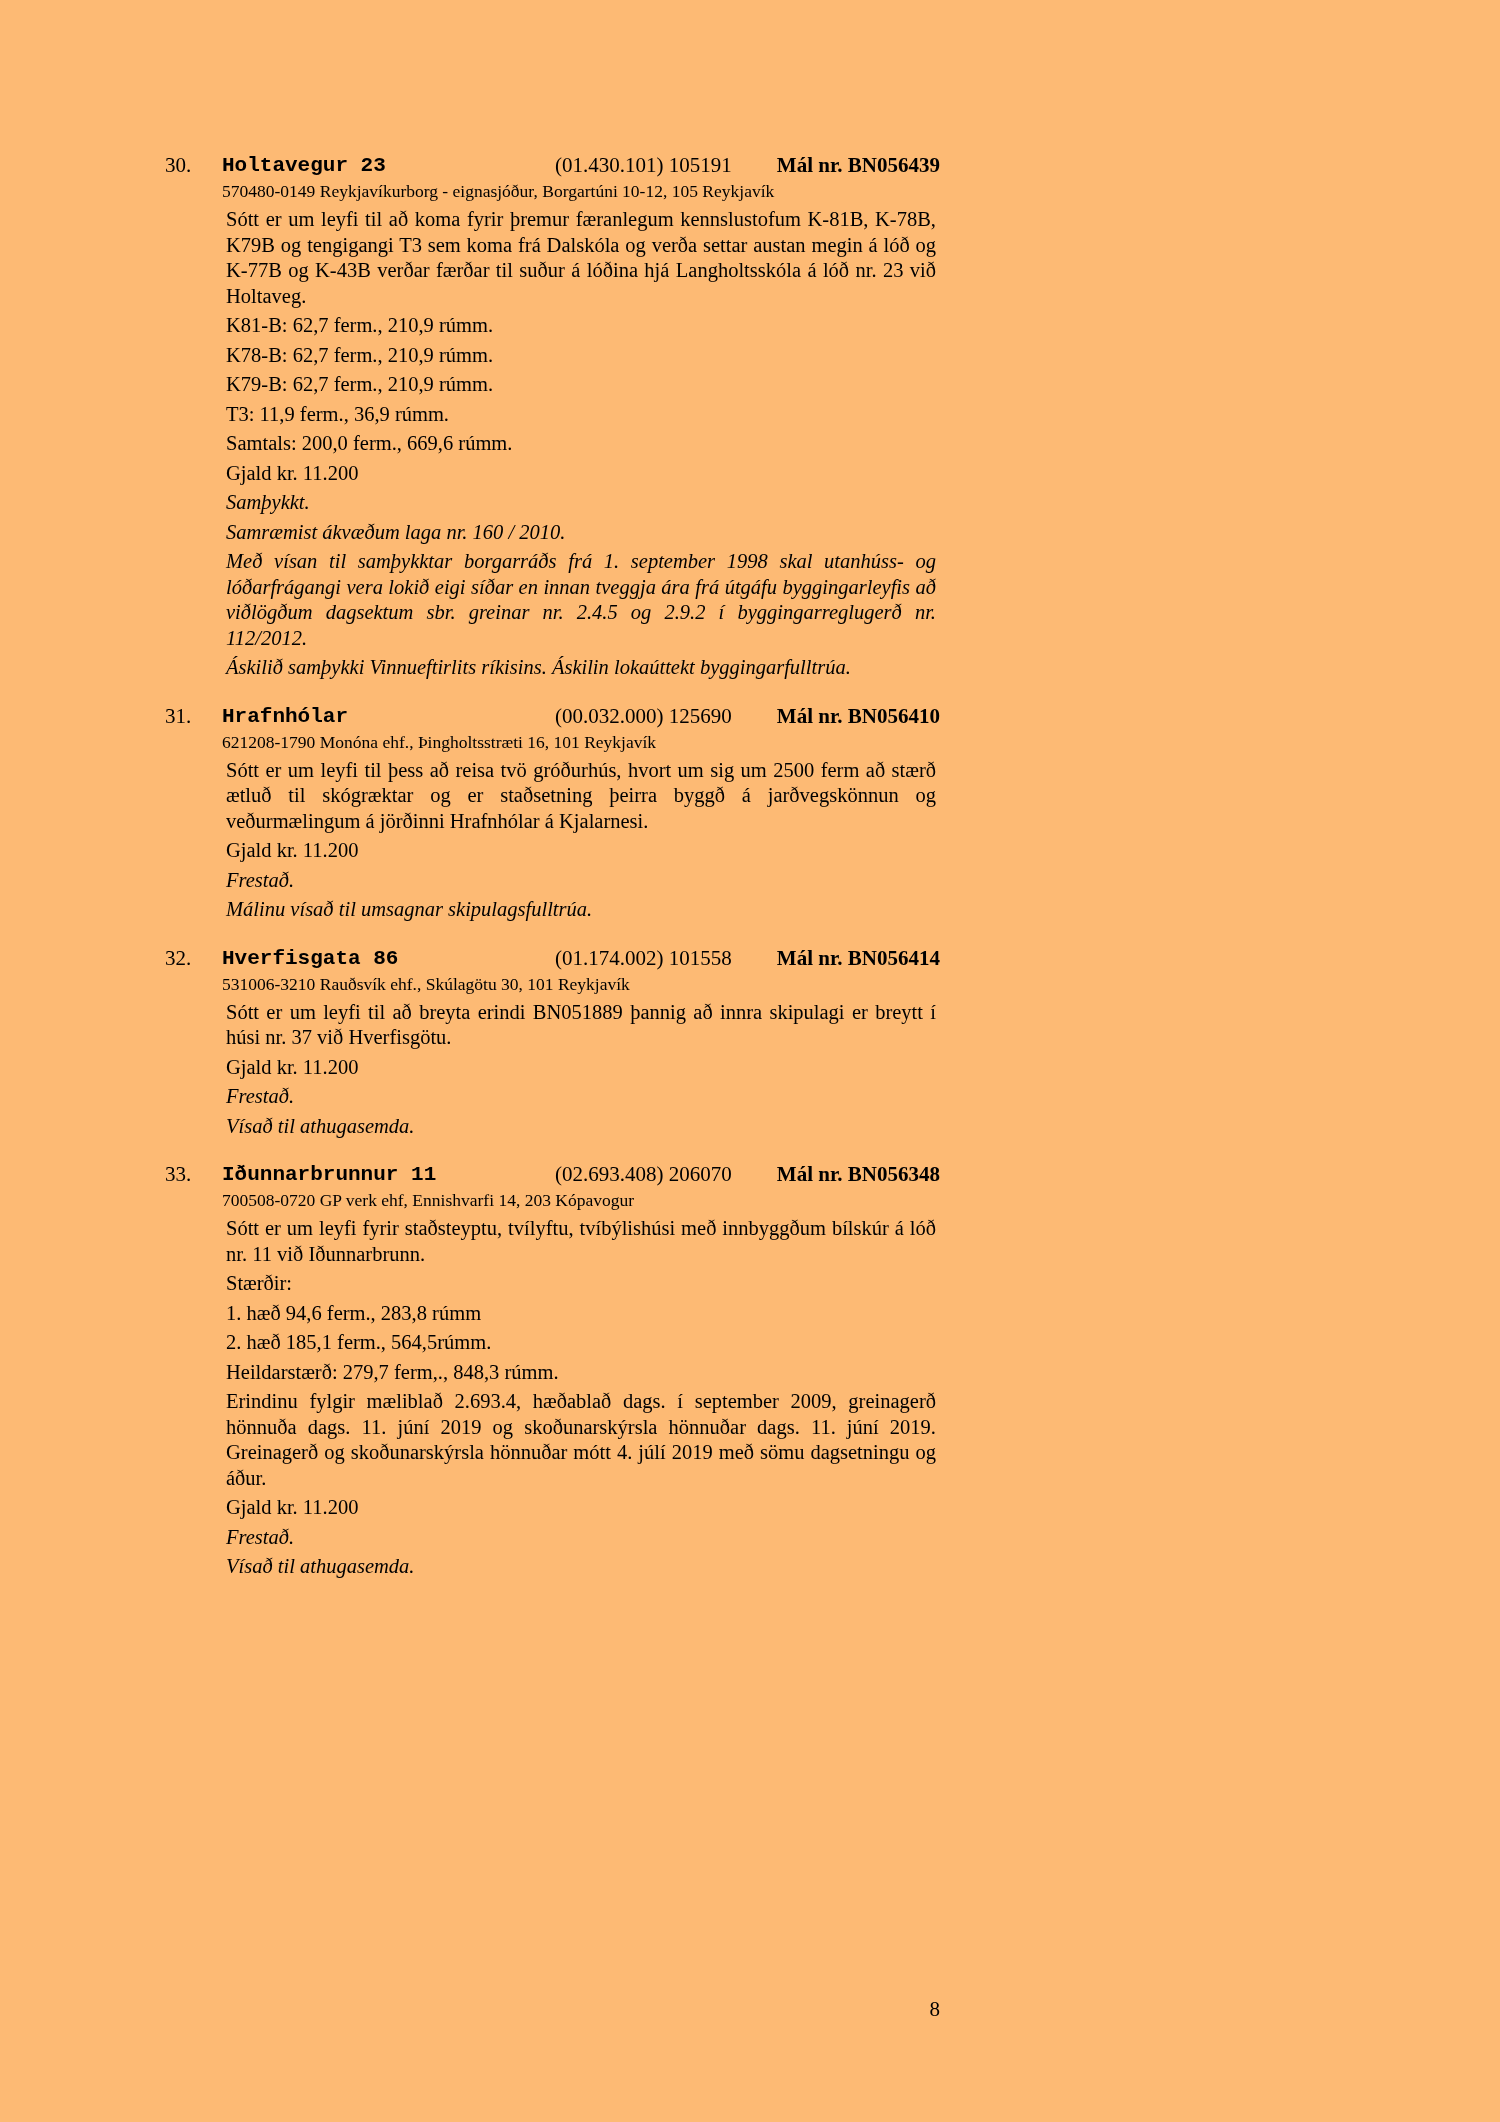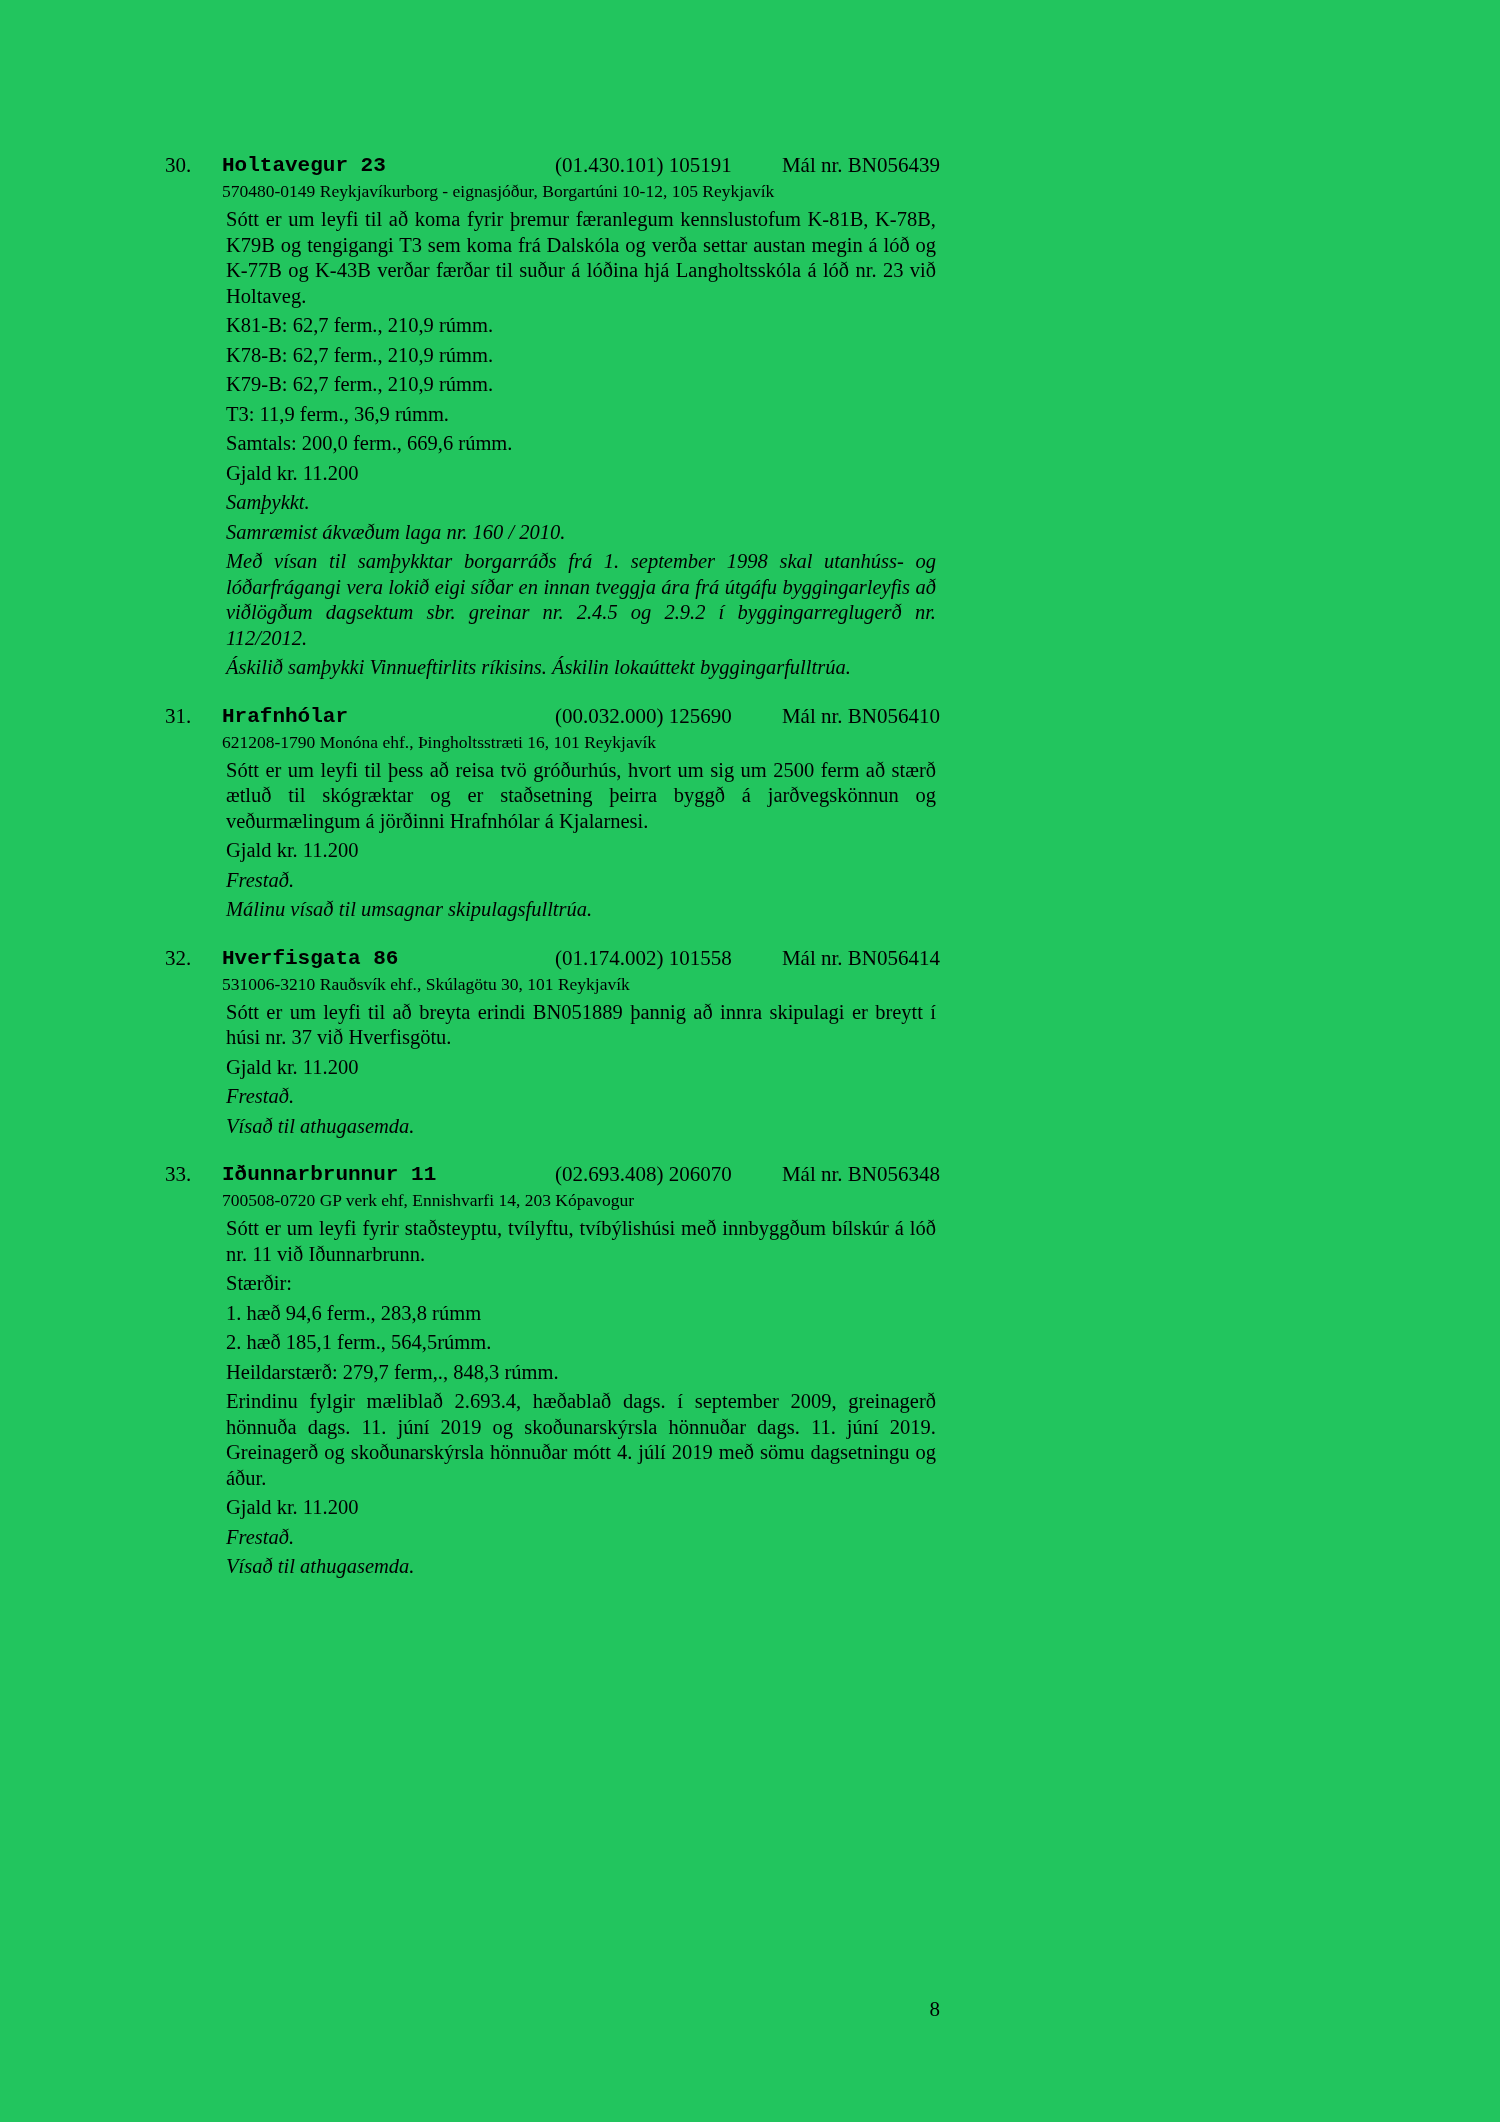--- a/index.html
+++ b/index.html
@@ -11,41 +11,41 @@
     width: 1500px;
     height: 2122px;
     position: relative;
     font-family: "Liberation Serif", serif;
     color: #000000;
     -webkit-font-smoothing: antialiased;
   }
   .page {
     position: absolute;
     inset: 0;
-    background: #22c55e;
+    background: #fdba74;
   }
   .content {
     position: absolute;
     left: 165px;
     top: 152px;
     width: 775px;
   }
   .item {
     margin-bottom: 22px;
   }
   .item-head {
     display: grid;
     grid-template-columns: 57px 333px 1fr auto;
     font-size: 21px;
     line-height: 27px;
   }
   .item-num { font-weight: 400; }
   .item-addr { font-weight: 700; font-family: Liberation Mono, monospace; }
   .item-code { font-weight: 400; }
-  .item-ref  { text-align: left; font-weight: 400; }
+  .item-ref  { text-align: left; font-weight: 700; }
   .item-owner {
     margin-left: 57px;
     font-size: 17.5px;
     line-height: 24px;
   }
   .item-body {
     margin-left: 57px;
     width: 718px;
     font-size: 20.5px;
     line-height: 25.5px;

